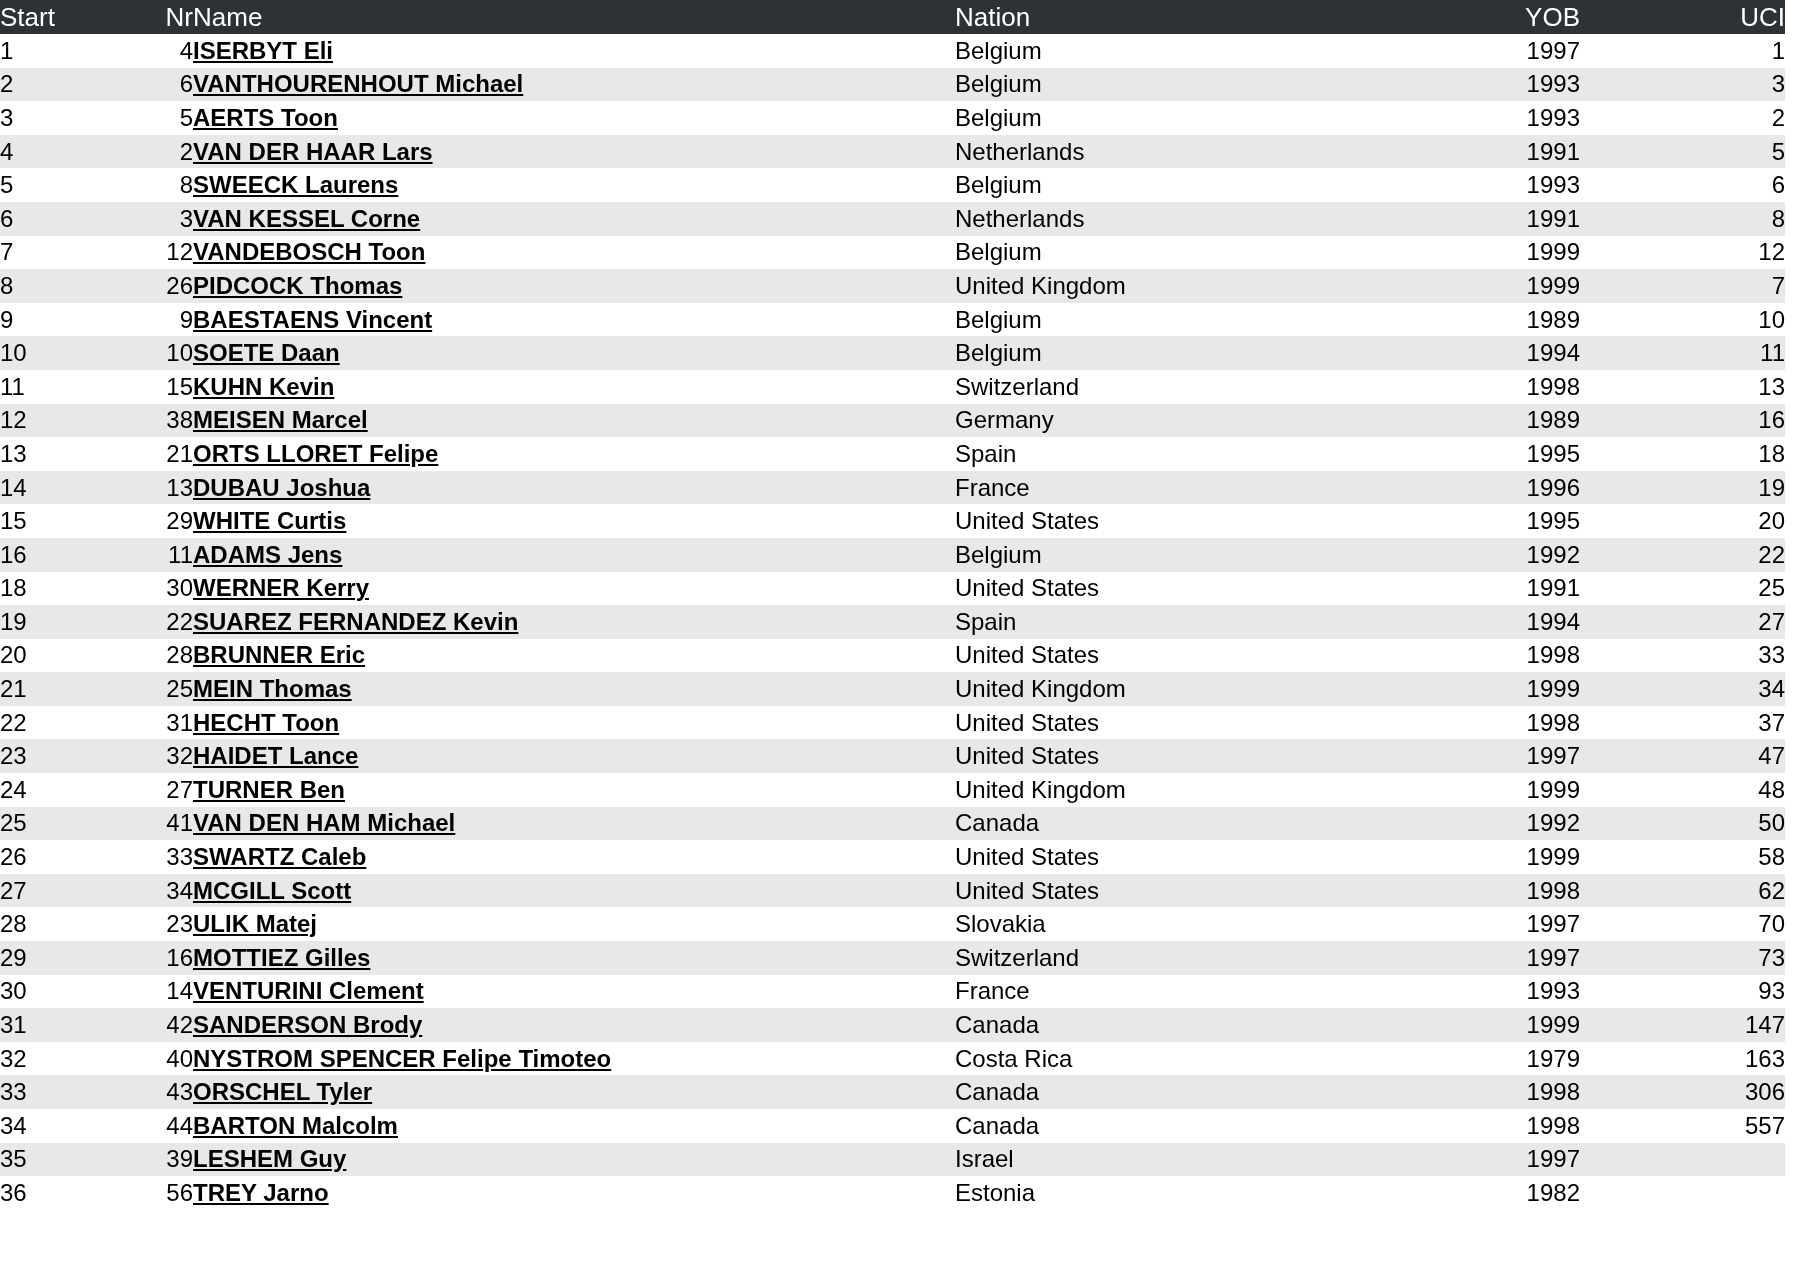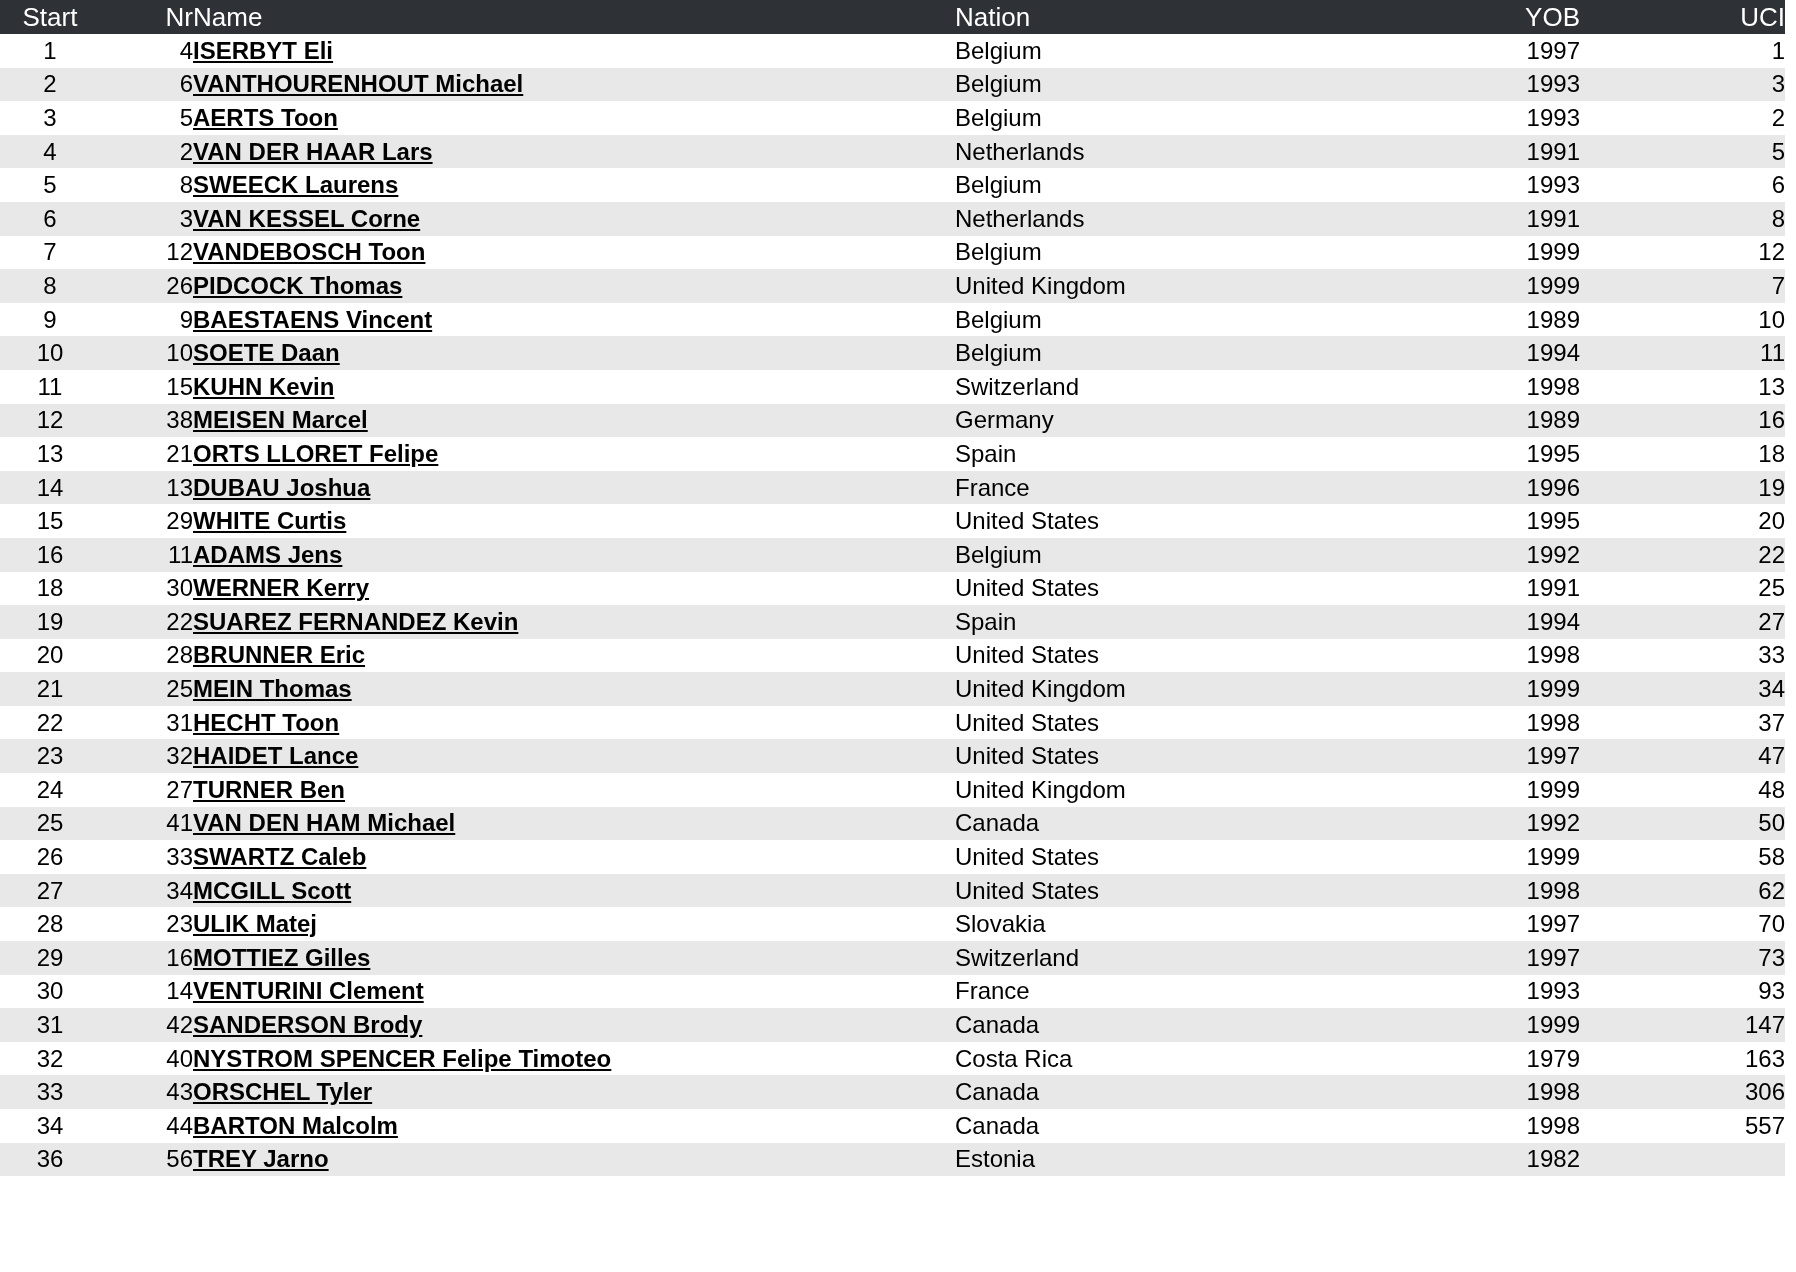--- a/index.html
+++ b/index.html
@@ -40,21 +40,21 @@
     height: 33.6px;
     background: #ffffff;
   }
   tbody tr:nth-child(even) {
     background: #e8e8e8;
   }
   tbody td {
     color: #000000;
     font-size: 24px;
   }
-  .col-start  { width: 100px; text-align: center; padding-right: 3px; }
+  .col-start  { width: 100px; text-align: left; padding-right: 3px; }
   .col-nr     { width: 93px;  text-align: right; }
   .col-name   { width: 762px; text-align: left;  padding-left: 12px; }
   .col-nation { width: 365px; text-align: left;  padding-left: 12px; }
   .col-yob    { width: 260px; text-align: right; }
   .col-uci    { width: 205px; text-align: right; padding-right: 8px; }
   tbody td.col-name { font-weight: 700; text-decoration: underline; }
 </style>
 </head>
 <body>
 
@@ -328,20 +328,28 @@
       </tr>
       <tr>
         <td class="col-start">34</td>
         <td class="col-nr">44</td>
         <td class="col-name">BARTON Malcolm</td>
         <td class="col-nation">Canada</td>
         <td class="col-yob">1998</td>
         <td class="col-uci">557</td>
       </tr>
       <tr>
+        <td class="col-start">35</td>
+        <td class="col-nr">39</td>
+        <td class="col-name">LESHEM Guy</td>
+        <td class="col-nation">Israel</td>
+        <td class="col-yob">1997</td>
+        <td class="col-uci"></td>
+      </tr>
+      <tr>
         <td class="col-start">36</td>
         <td class="col-nr">56</td>
         <td class="col-name">TREY Jarno</td>
         <td class="col-nation">Estonia</td>
         <td class="col-yob">1982</td>
         <td class="col-uci"></td>
       </tr>
     </tbody>
 </table>
 

